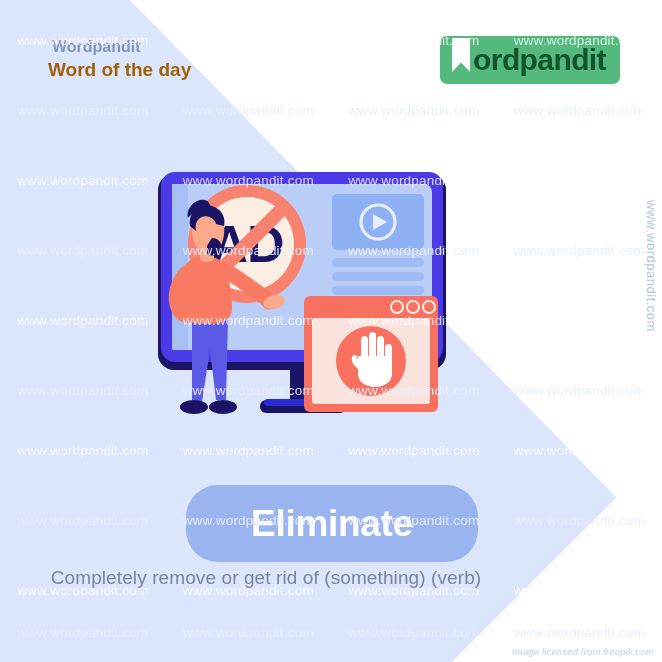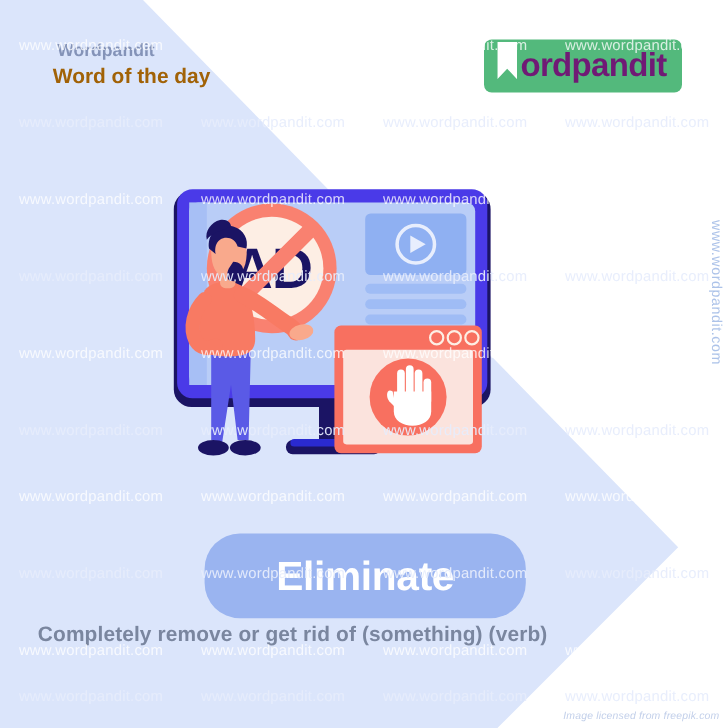--- a/index.html
+++ b/index.html
@@ -109,21 +109,21 @@
     flex: 0 0 auto;
   }
   .logo-mark .bm {
     position: absolute;
     left: 2px; top: 6px;
     width: 18px; height: 34px;
     background: #ffffff;
     clip-path: polygon(0 0, 100% 0, 100% 100%, 50% 72%, 0 100%);
   }
   .logo-text {
-    color: #701a75;
+    color: #14532d;
     font-size: 30px;
     font-weight: bold;
     letter-spacing: -0.6px;
     line-height: 1;
   }
 
   
   .illus {
     position: absolute;
     left: 152px;
@@ -157,21 +157,20 @@
   
   .definition {
     position: absolute;
     left: 0;
     top: 567px;
     width: 532px;
     text-align: center;
     font-size: 19px;
     color: #7a869f;
     letter-spacing: .1px;
-    font-weight: bold;
   }
 
   
   .credit {
     position: absolute;
     right: 8px;
     bottom: 5px;
     font-size: 9.5px;
     color: #c3d0ea;
     letter-spacing: .15px;

